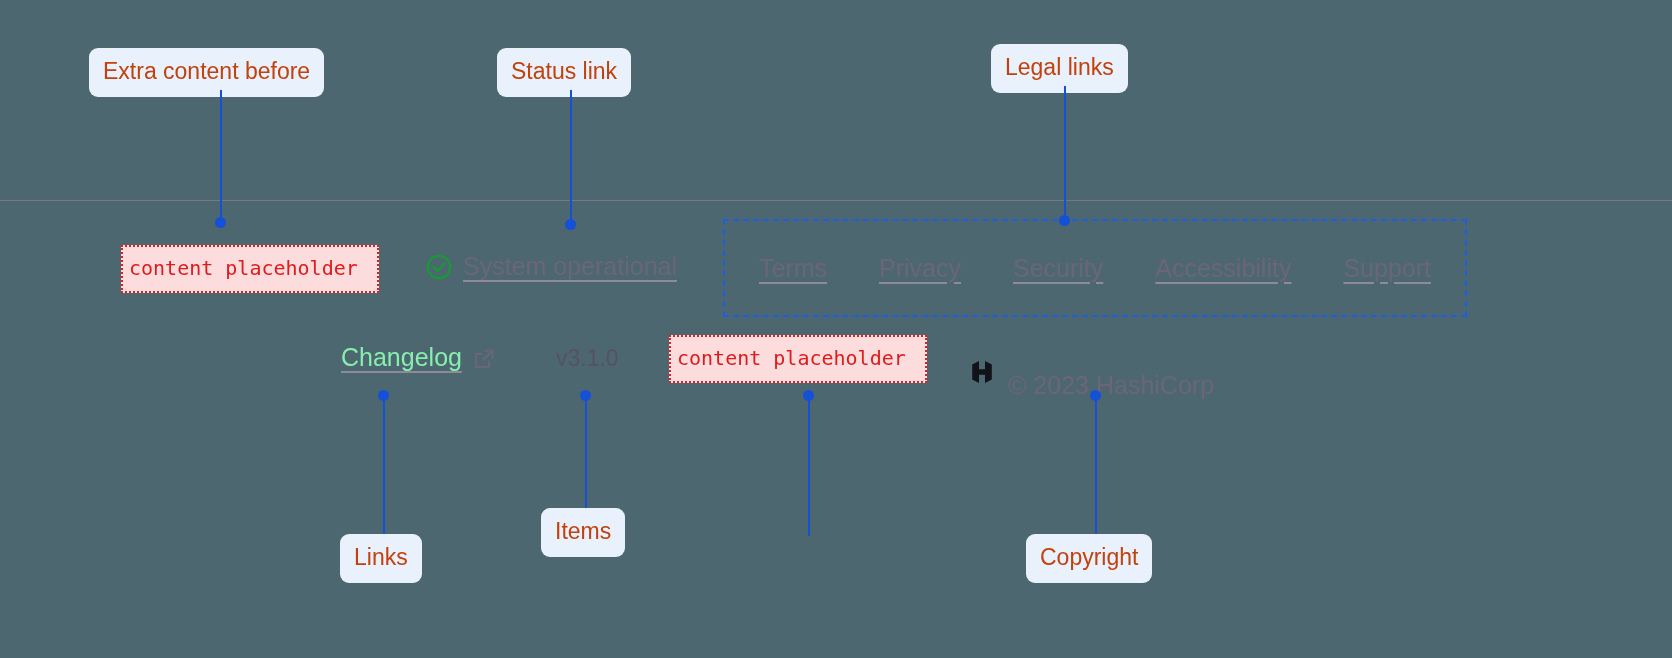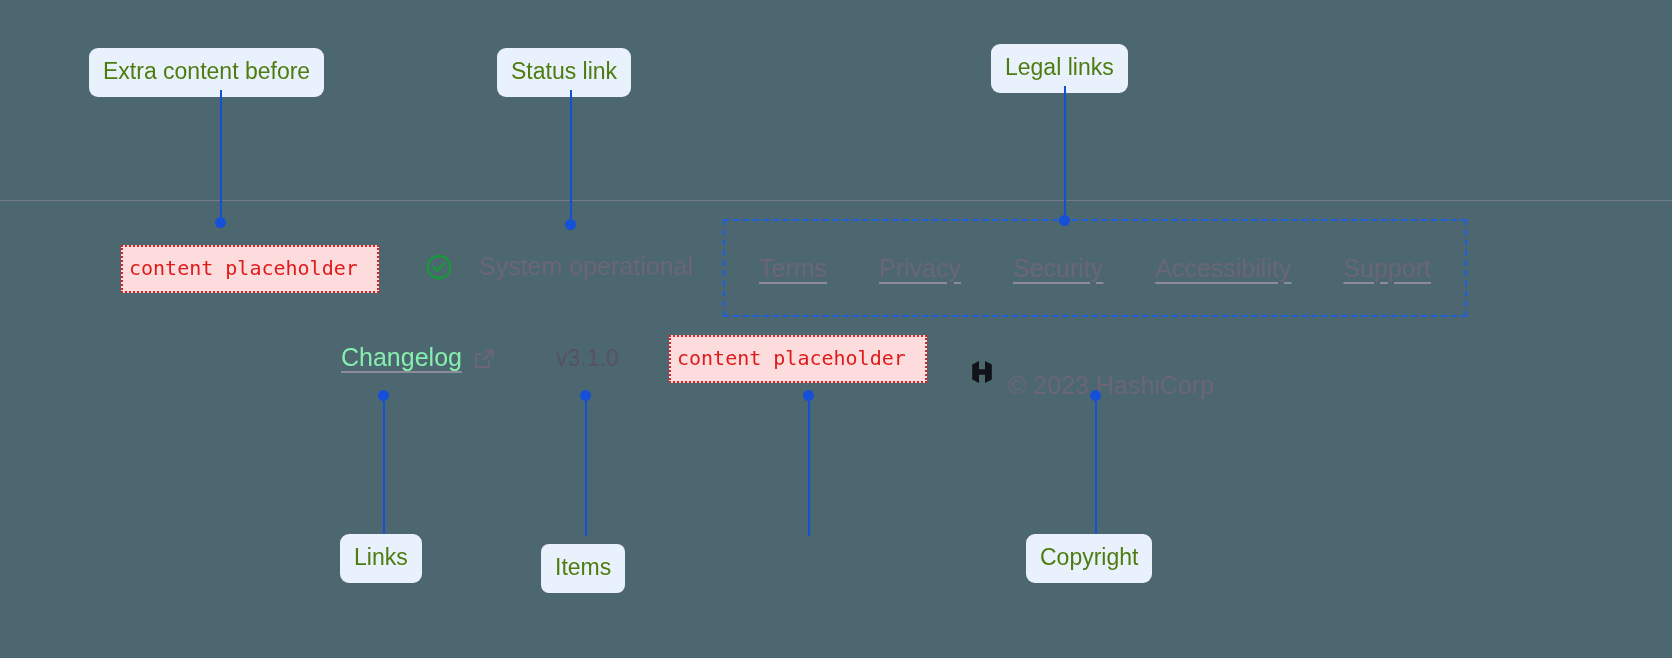--- a/index.html
+++ b/index.html
@@ -77,25 +77,25 @@
   }
   .status-icon {
     width: 28px;
     height: 28px;
     flex: 0 0 28px;
     display: block;
   }
   .status-text {
     font-size: 25px;
     color: #6b6676;
+    text-decoration: underline;
     text-underline-offset: 5px;
     text-decoration-thickness: 1.5px;
     text-decoration-color: #8f8a99;
     white-space: nowrap;
-    margin-left: 16px;
   }
 
   
   .legal-box {
     position: absolute;
     left: 723px;
     top: 219px;
     width: 744px;
     height: 98px;
     border: 2px dashed #1d5fe0;
@@ -182,21 +182,21 @@
     font-size: 25px;
     color: #6b6676;
     white-space: nowrap;
     margin-top: 28px;
   }
 
   
   .callout {
     position: absolute;
     background: #e9f1fd;
-    color: #4d7c0f;
+    color: #c2410c;
     font-size: 23px;
     line-height: 1;
     border-radius: 9px;
     padding: 12px 14px 14px 14px;
     white-space: nowrap;
     box-sizing: border-box;
   }
   .leader {
     position: absolute;
     width: 2px;
@@ -276,21 +276,21 @@
   <div class="callout" style="left:991px; top:44px;">Legal links</div>
   <div class="leader" style="left:1064px; top:86px; height:135px;"></div>
   <div class="leader-dot" style="left:1059px; top:215px;"></div>
 
   <div class="leader-dot" style="left:378px; top:390px;"></div>
   <div class="leader" style="left:383px; top:395px; height:141px;"></div>
   <div class="callout" style="left:340px; top:534px;">Links</div>
 
   <div class="leader-dot" style="left:580px; top:390px;"></div>
   <div class="leader" style="left:585px; top:395px; height:141px;"></div>
-  <div class="callout" style="left:541px; top:544px;border-radius:8px;">Items</div>
+  <div class="callout" style="left:541px; top:508px;">Items</div>
 
   <div class="leader-dot" style="left:803px; top:390px;"></div>
   <div class="leader" style="left:808px; top:395px; height:141px;"></div>
 
   <div class="leader-dot" style="left:1090px; top:390px;"></div>
   <div class="leader" style="left:1095px; top:395px; height:141px;"></div>
   <div class="callout" style="left:1026px; top:534px;">Copyright</div>
 
 </div>
 

